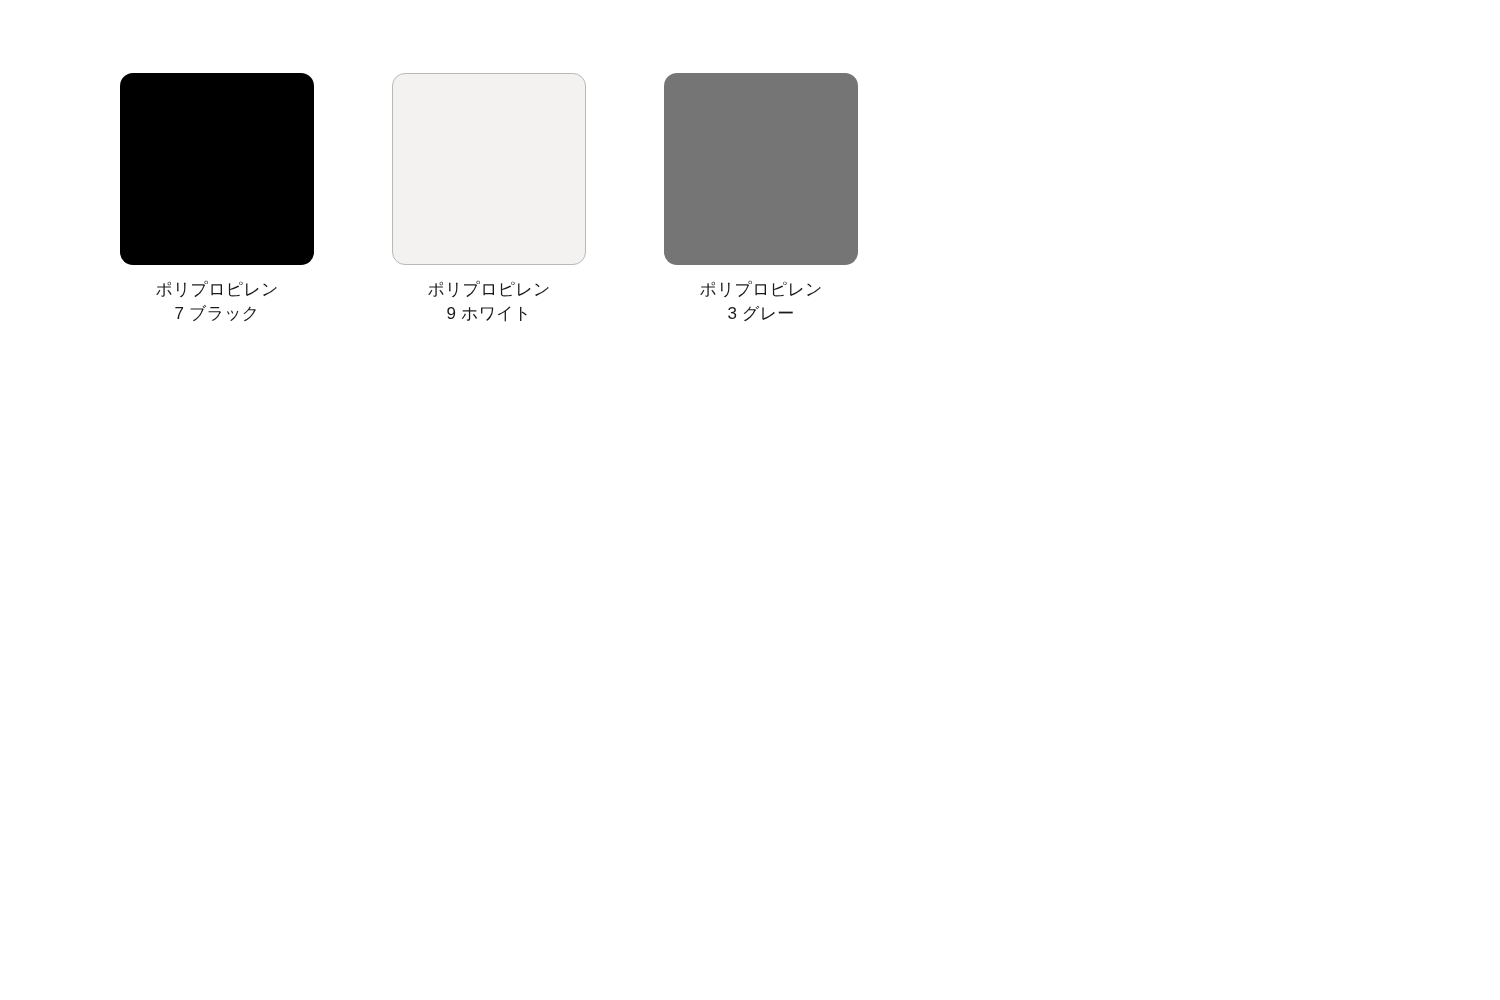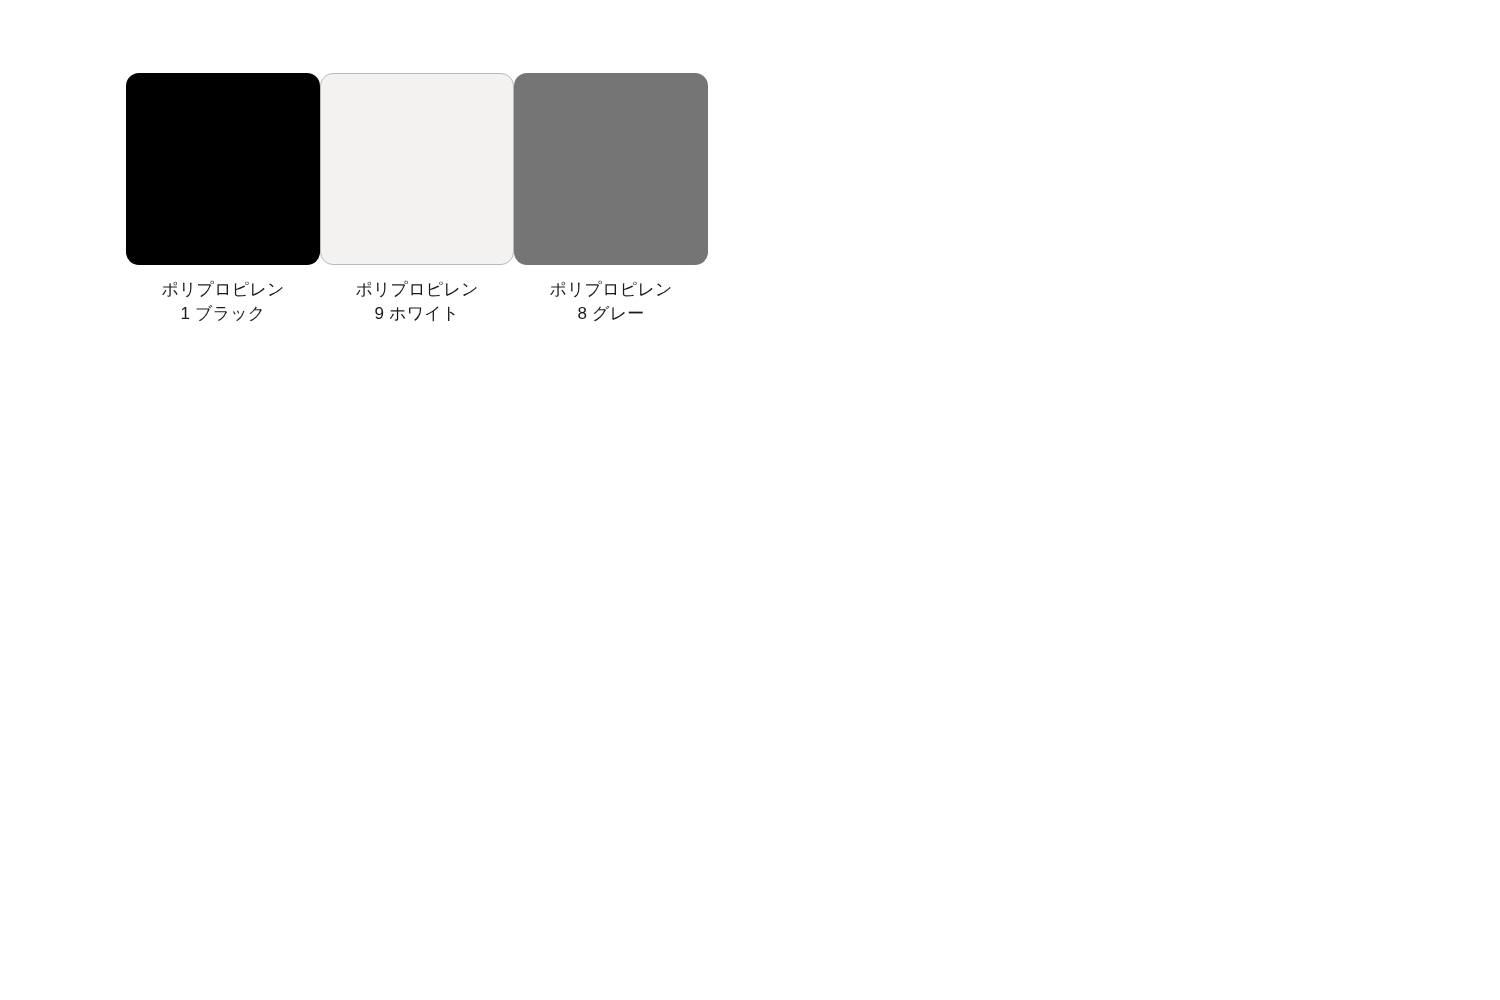--- a/index.html
+++ b/index.html
@@ -17,25 +17,26 @@
 
   .page {
     position: relative;
     width: 1500px;
     height: 1000px;
     background: #ffffff;
   }
 
   .swatch-grid {
     position: absolute;
-    left: 126px;
+    left: 120px;
     top: 73px;
     display: flex;
     flex-direction: row;
     align-items: flex-start;
+    gap: 78px;
   }
 
   .swatch-card {
     display: flex;
     flex-direction: column;
     align-items: center;
     width: 194px;
   }
 
   .swatch-chip {
@@ -68,34 +69,34 @@
 </head>
 <body style="background: rgb(255, 255, 255);">
 
 <div class="page">
   <div class="swatch-grid">
 
     <div class="swatch-card">
       <div class="swatch-chip" style="background: rgb(0, 0, 0);"></div>
       <div class="swatch-label">
         <span class="label-line">ポリプロピレン</span>
-        <span class="label-line">1 ブラック</span>
+        <span class="label-line">7 ブラック</span>
       </div>
     </div>
 
     <div class="swatch-card">
       <div class="swatch-chip has-border" style="background: rgb(243, 242, 240); border-color: rgb(185, 185, 185);"></div>
       <div class="swatch-label">
         <span class="label-line">ポリプロピレン</span>
         <span class="label-line">9 ホワイト</span>
       </div>
     </div>
 
     <div class="swatch-card">
       <div class="swatch-chip" style="background: rgb(117, 117, 117);"></div>
       <div class="swatch-label">
         <span class="label-line">ポリプロピレン</span>
-        <span class="label-line">8 グレー</span>
+        <span class="label-line">3 グレー</span>
       </div>
     </div>
 
   </div>
 </div>
 
 </body></html>

